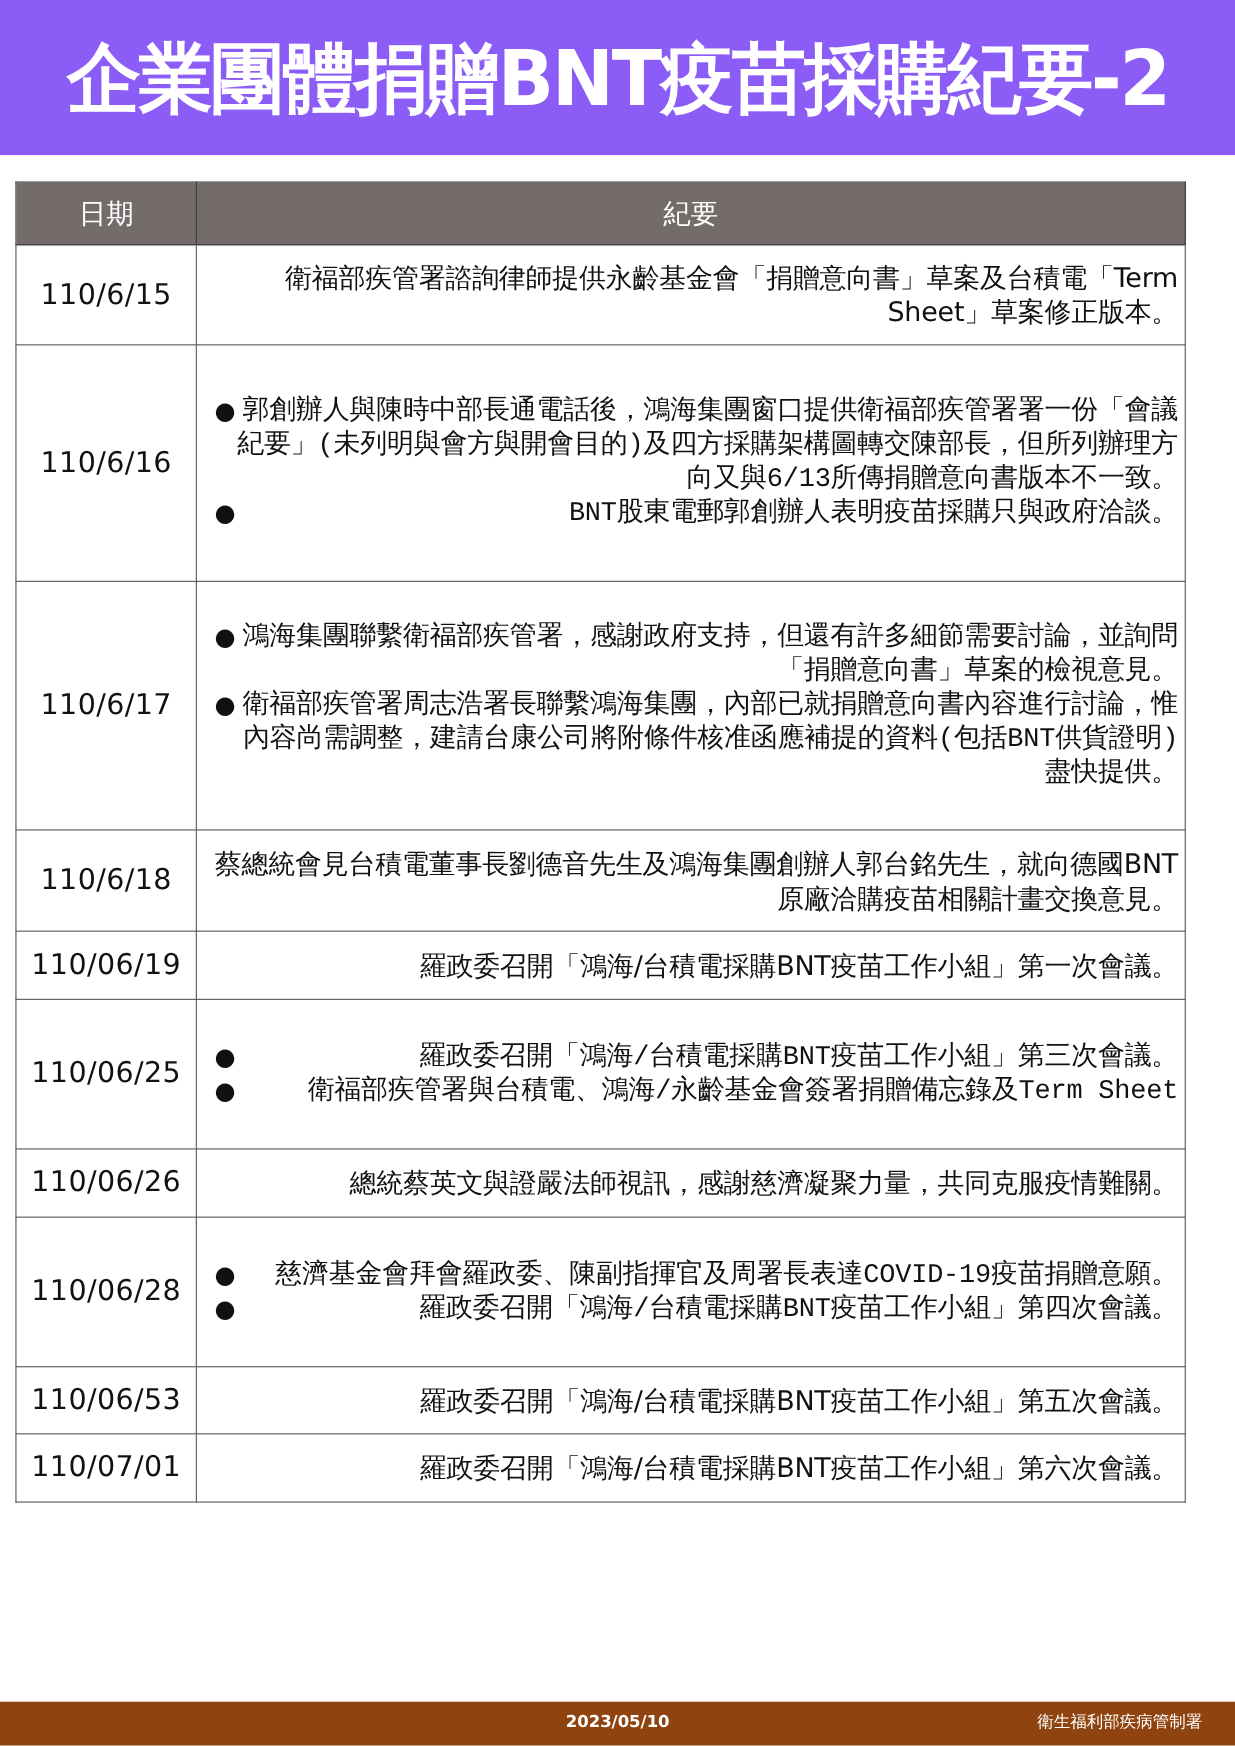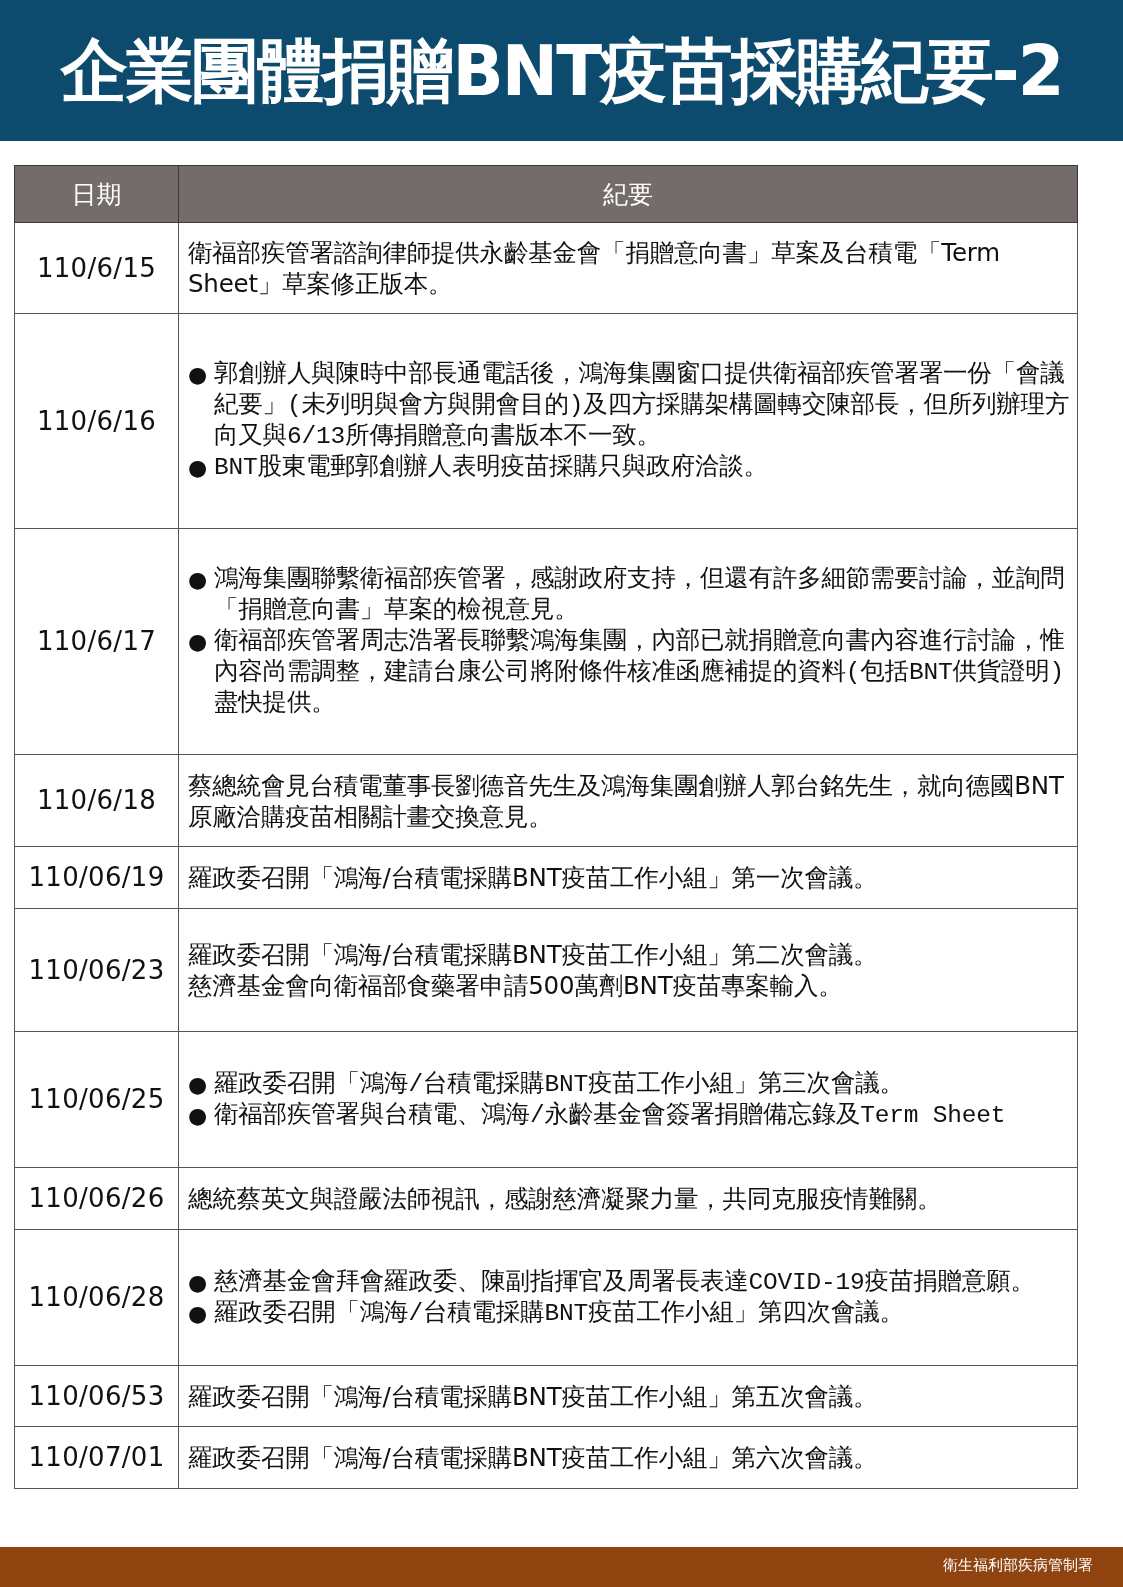--- a/index.html
+++ b/index.html
@@ -1,21 +1,21 @@
 <!DOCTYPE html>
 <html><head>
   <meta charset="utf-8">
   <style>
     * { box-sizing: border-box; margin: 0; padding: 0; }
     html, body { width: 1123px; height: 1587px; background: #ffffff; overflow: hidden; }
     body { position: relative; font-family: "DejaVu Sans", "Liberation Sans", sans-serif; color: #111; }
 
     .header-banner {
       position: absolute; left: 0; top: 0; width: 1123px; height: 141px;
-      background: #0c4a6e;
+      background: #8b5cf6;
       display: flex; align-items: center; justify-content: center;
     }
     .page-title {
       color: #ffffff; font-weight: bold; font-size: 70px; letter-spacing: -2px;
       white-space: nowrap; line-height: 1;
       transform: scaleX(0.96);
     }
 
     .table-wrap {
       position: absolute; left: 14px; top: 165px; width: 1063px;
@@ -31,21 +31,21 @@
       border: 1.5px solid #3a3a3a;
     }
     td {
       border: 1.5px solid #555;
       font-size: 24.5px; line-height: 31px; vertical-align: middle;
     }
     td.date-cell {
       text-align: center; font-size: 26px; white-space: nowrap; letter-spacing: 0.3px;
     }
     td.note-cell {
-      padding: 0 6px 0 9px; letter-spacing: -0.2px;
+      padding: 0 6px 0 9px; letter-spacing: -0.2px; text-align: right;
     }
     .note-line { display: block; }
     .bullet-item { display: flex; align-items: flex-start; }
     .bullet-dot {
       flex: 0 0 26px; font-size: 22px; line-height: 31px;
     }
     .bullet-text { flex: 1; font-family: Liberation Mono, monospace; }
 
     .footer-bar {
       position: absolute; left: 0; top: 1547px; width: 1123px; height: 40px;
@@ -122,27 +122,20 @@
         </td>
       </tr>
 
       <tr style="height:62px">
         <td class="date-cell">110/06/19</td>
         <td class="note-cell">
           <span class="note-line">羅政委召開「鴻海/台積電採購BNT疫苗工作小組」第一次會議。</span>
         </td>
       </tr>
 
-      <tr style="height:123px">
-        <td class="date-cell">110/06/23</td>
-        <td class="note-cell">
-          <span class="note-line">羅政委召開「鴻海/台積電採購BNT疫苗工作小組」第二次會議。</span>
-          <span class="note-line">慈濟基金會向衛福部食藥署申請500萬劑BNT疫苗專案輸入。</span>
-        </td>
-      </tr>
 
       <tr style="height:136px">
         <td class="date-cell">110/06/25</td>
         <td class="note-cell">
           <div class="bullet-item">
             <span class="bullet-dot">●</span>
             <span class="bullet-text">羅政委召開「鴻海/台積電採購BNT疫苗工作小組」第三次會議。</span>
           </div>
           <div class="bullet-item">
             <span class="bullet-dot">●</span>
@@ -183,14 +176,15 @@
         <td class="date-cell">110/07/01</td>
         <td class="note-cell">
           <span class="note-line">羅政委召開「鴻海/台積電採購BNT疫苗工作小組」第六次會議。</span>
         </td>
       </tr>
     </tbody>
   </table>
 </div>
 
 <div class="footer-bar">
+  <span class="footer-date">2023/05/10</span>
   <span class="footer-org">衛生福利部疾病管制署</span>
 </div>
 
 </body></html>

